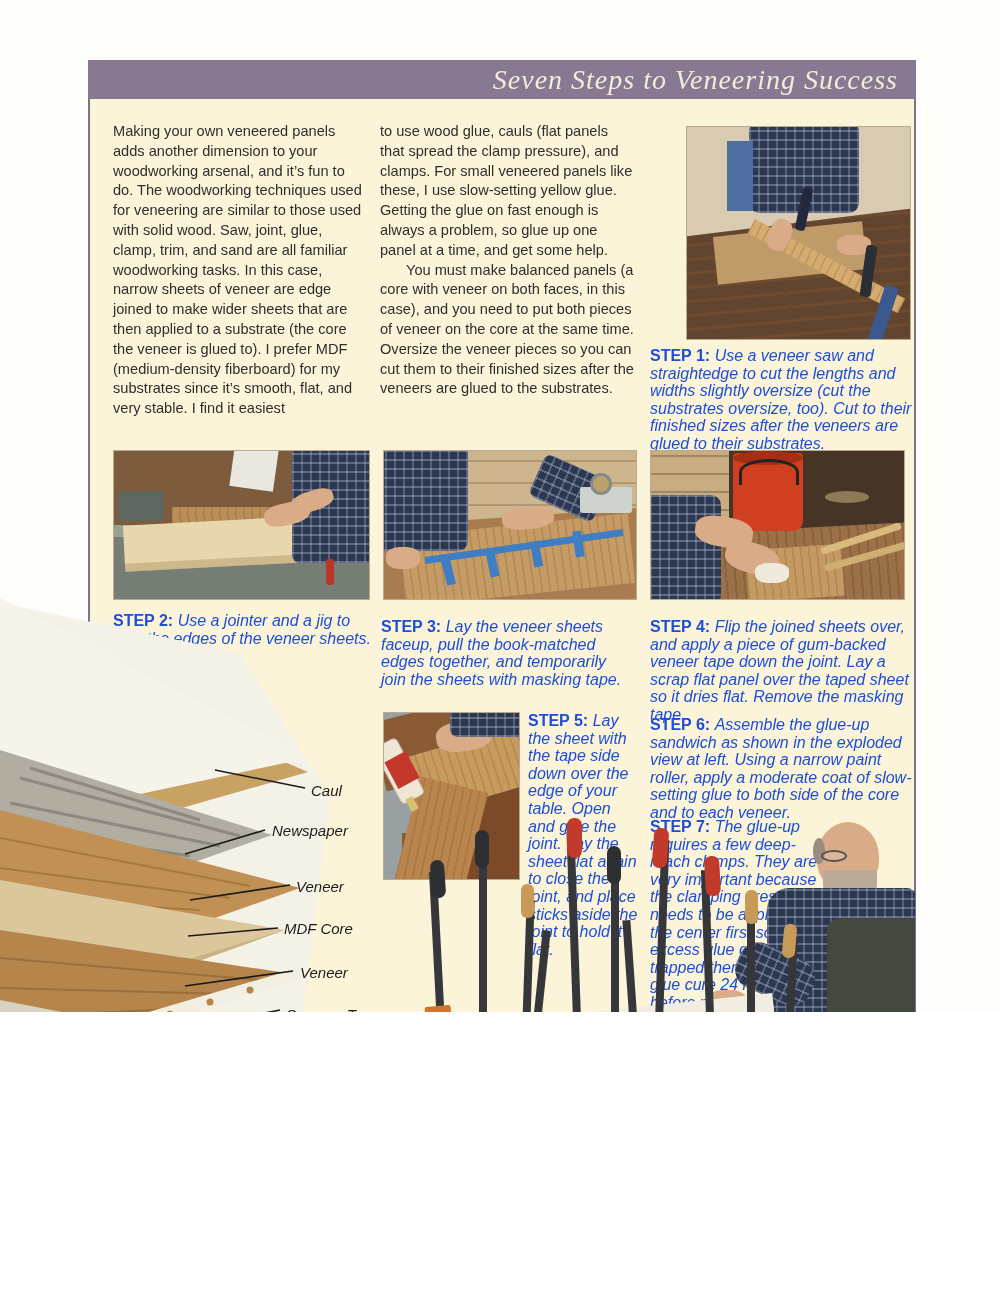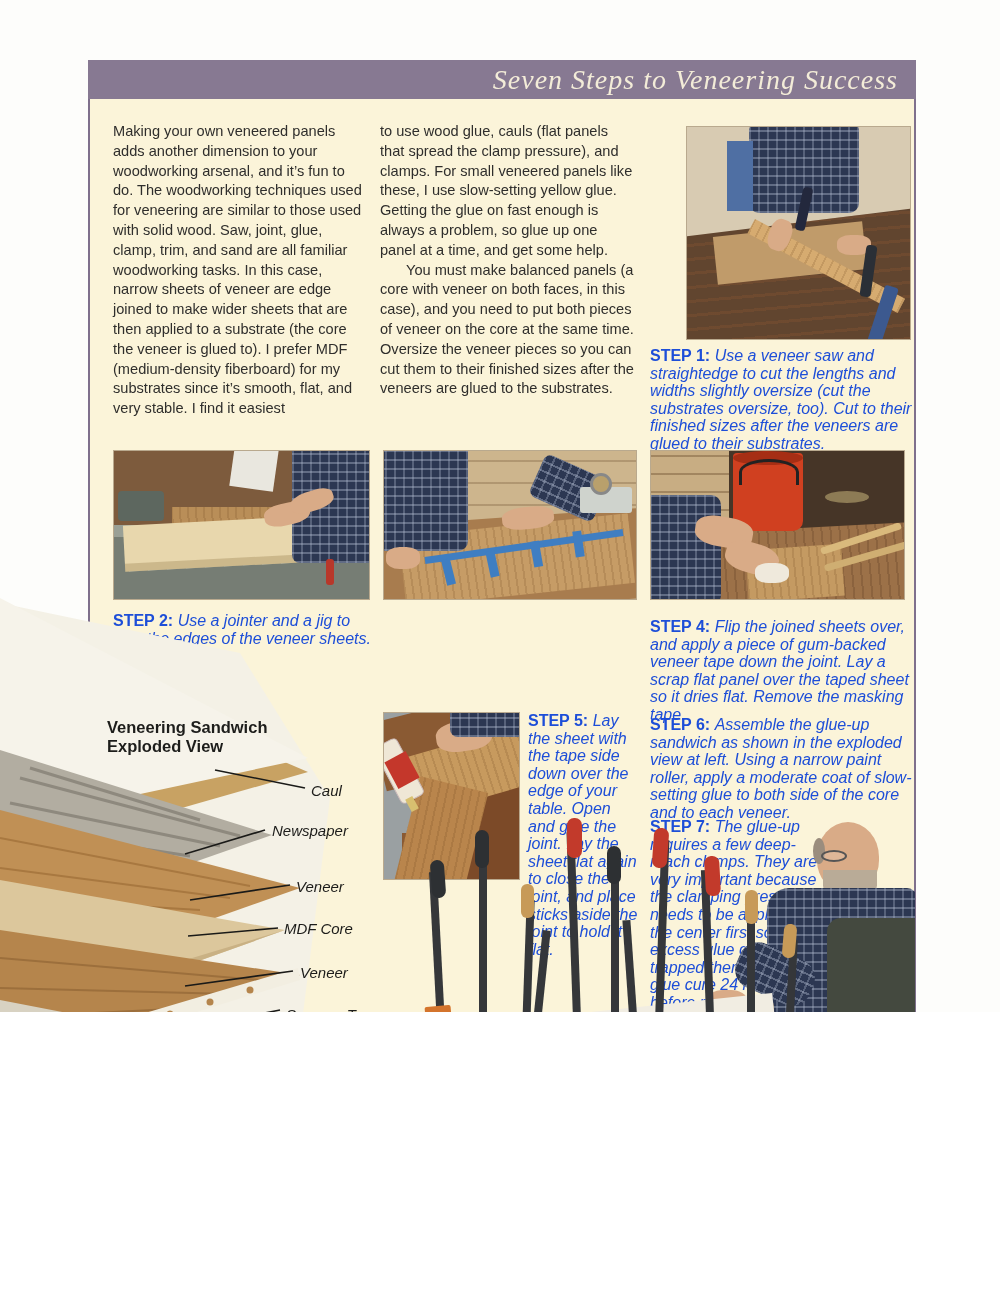--- a/index.html
+++ b/index.html
@@ -125,20 +125,24 @@
     <div class="abs" style="left:104px;top:100px;width:9px;height:26px;background:#3f7ec2;transform:rotate(-12deg);"></div>
     <div class="abs" style="left:148px;top:90px;width:9px;height:26px;background:#3f7ec2;transform:rotate(-10deg);"></div>
     <div class="abs" style="left:190px;top:80px;width:9px;height:26px;background:#3f7ec2;transform:rotate(-8deg);"></div>
     <div class="abs plaid" style="left:-8px;top:-10px;width:92px;height:110px;border-radius:10px;"></div>
     <div class="abs skin" style="left:2px;top:96px;width:34px;height:22px;"></div>
     <div class="abs skin" style="left:118px;top:56px;width:52px;height:22px;transform:rotate(-6deg);"></div>
     <div class="abs plaid" style="left:150px;top:14px;width:70px;height:46px;border-radius:8px;transform:rotate(24deg);"></div>
     <div class="abs" style="left:196px;top:36px;width:52px;height:26px;background:#cfd3cd;border-radius:3px;"></div>
     <div class="abs" style="left:206px;top:22px;width:22px;height:22px;background:#b9a06c;border-radius:50%;border:3px solid #888;"></div>
   </div>
+  <p class="cap" style="left:381px; top:618px; width:252px;">
+    <b>STEP 3:</b>
+    <i>Lay the veneer sheets faceup, pull the book-matched edges together, and temporarily join the sheets with masking tape.</i>
+  </p>
 
   <div class="photo" style="left:650px; top:450px; width:255px; height:150px;">
     <div class="abs" style="left:0;top:0;width:100%;height:100%;background:#463527;"></div>
     <div class="abs" style="left:0;top:0;width:78px;height:96px;background:#c8ad83;background-image:repeating-linear-gradient(0deg, rgba(90,60,30,.35) 0 2px, transparent 2px 18px);"></div>
     <div class="abs" style="left:-6px;top:78px;width:270px;height:80px;background:#9c7148;transform:rotate(-3deg);background-image:repeating-linear-gradient(88deg, rgba(70,40,20,.2) 0 2px, transparent 2px 9px);"></div>
     <div class="abs wood" style="left:96px;top:96px;width:96px;height:52px;background-color:#c49a62;transform:rotate(-4deg);"></div>
     <div class="abs" style="left:82px;top:2px;width:70px;height:78px;background:#d04020;border-radius:4px 4px 10px 10px;"></div>
     <div class="abs" style="left:82px;top:0;width:70px;height:14px;background:#a62e14;border-radius:50%;"></div>
     <div class="abs" style="left:88px;top:8px;width:60px;height:26px;border:3px solid #222;border-bottom:none;border-radius:50% 50% 0 0;background:transparent;"></div>
     <div class="abs" style="left:174px;top:40px;width:44px;height:12px;background:#8d7b55;border-radius:50%;"></div>
@@ -189,24 +193,20 @@
     <line x1="215" y1="172" x2="305" y2="190" stroke="#1a1a18" stroke-width="1.6"></line>
     <line x1="185" y1="256" x2="265" y2="232" stroke="#1a1a18" stroke-width="1.6"></line>
     <line x1="190" y1="302" x2="290" y2="287" stroke="#1a1a18" stroke-width="1.6"></line>
     <line x1="188" y1="338" x2="278" y2="330" stroke="#1a1a18" stroke-width="1.6"></line>
     <line x1="185" y1="388" x2="293" y2="373" stroke="#1a1a18" stroke-width="1.6"></line>
     <line x1="148" y1="438" x2="280" y2="412" stroke="#1a1a18" stroke-width="1.6"></line>
     <line x1="132" y1="495" x2="282" y2="455" stroke="#1a1a18" stroke-width="1.6"></line>
     <line x1="92" y1="482" x2="245" y2="530" stroke="#1a1a18" stroke-width="1.6"></line>
   </svg>
 
-  <div class="ev-head">
-    <div>Veneering Sandwich</div>
-    <div>Exploded View</div>
-  </div>
   <span class="ev-label" style="left:311px; top:782px;">Caul</span>
   <span class="ev-label" style="left:272px; top:822px;">Newspaper</span>
   <span class="ev-label" style="left:296px; top:878px;">Veneer</span>
   <span class="ev-label" style="left:284px; top:920px;text-align:right;">MDF Core</span>
   <span class="ev-label" style="left:300px; top:964px;">Veneer</span>
   <span class="ev-label" style="left:286px; top:1006px;">Success Tape</span>
   <span class="ev-label" style="left:288px; top:1048px;">Newspaper</span>
   <span class="ev-label" style="left:255px; top:1130px;">Caul</span>
 
   <div class="photo" style="left:383px; top:712px; width:137px; height:168px;">

